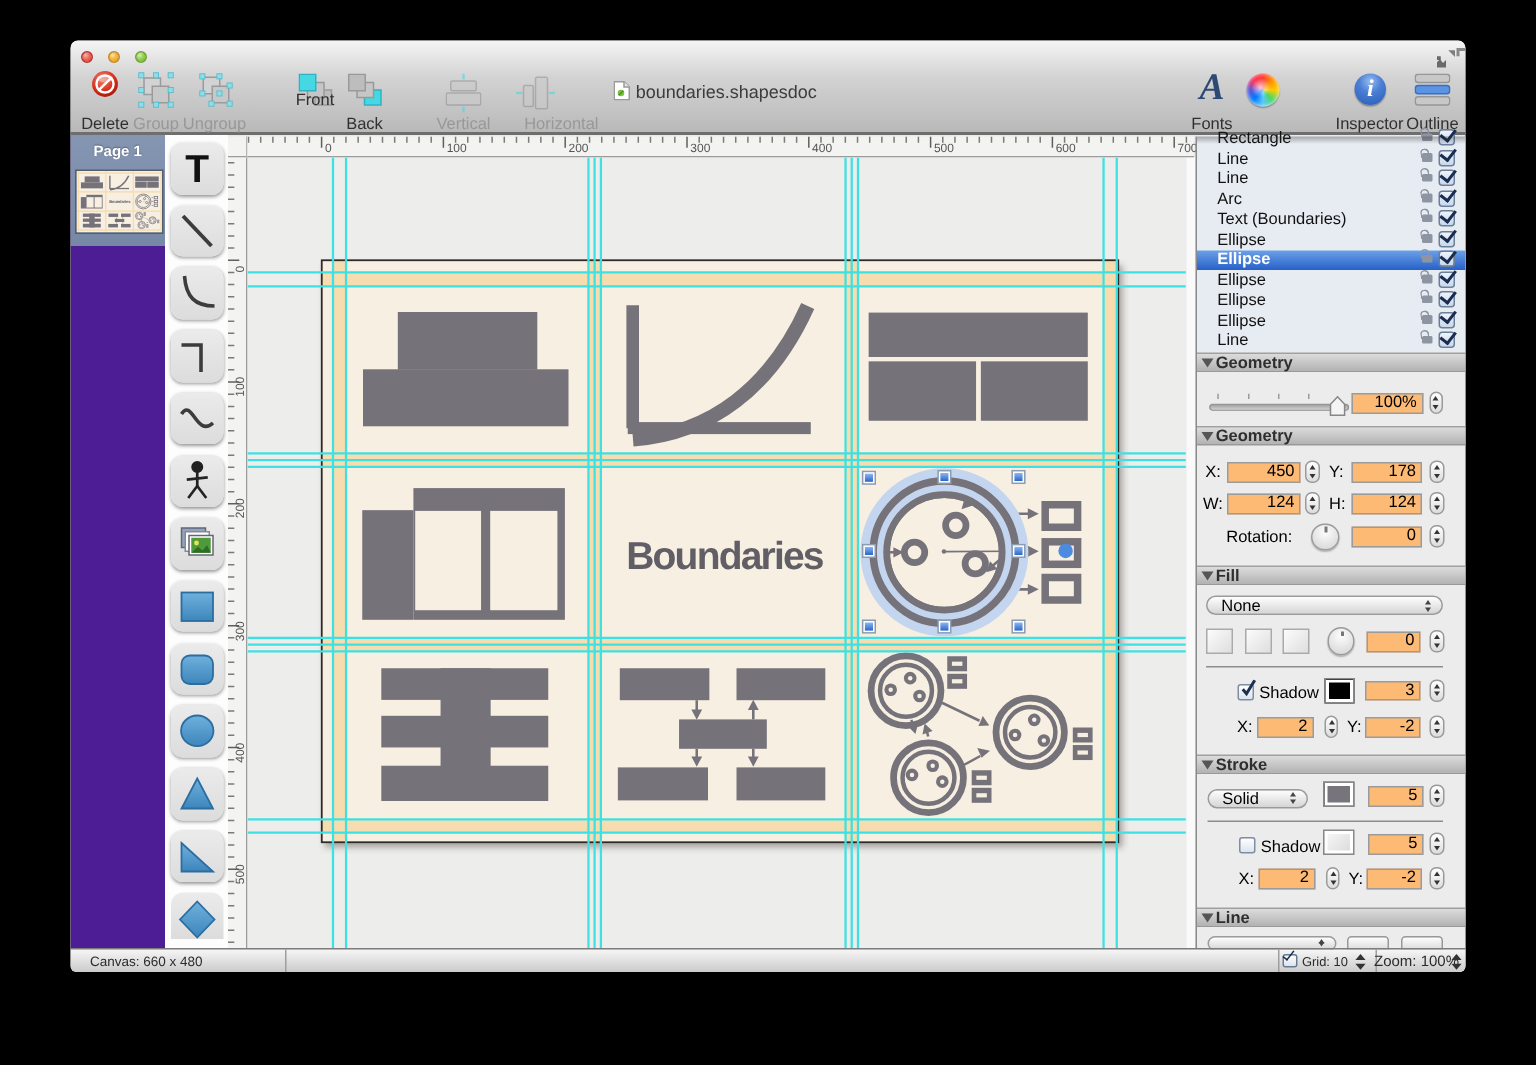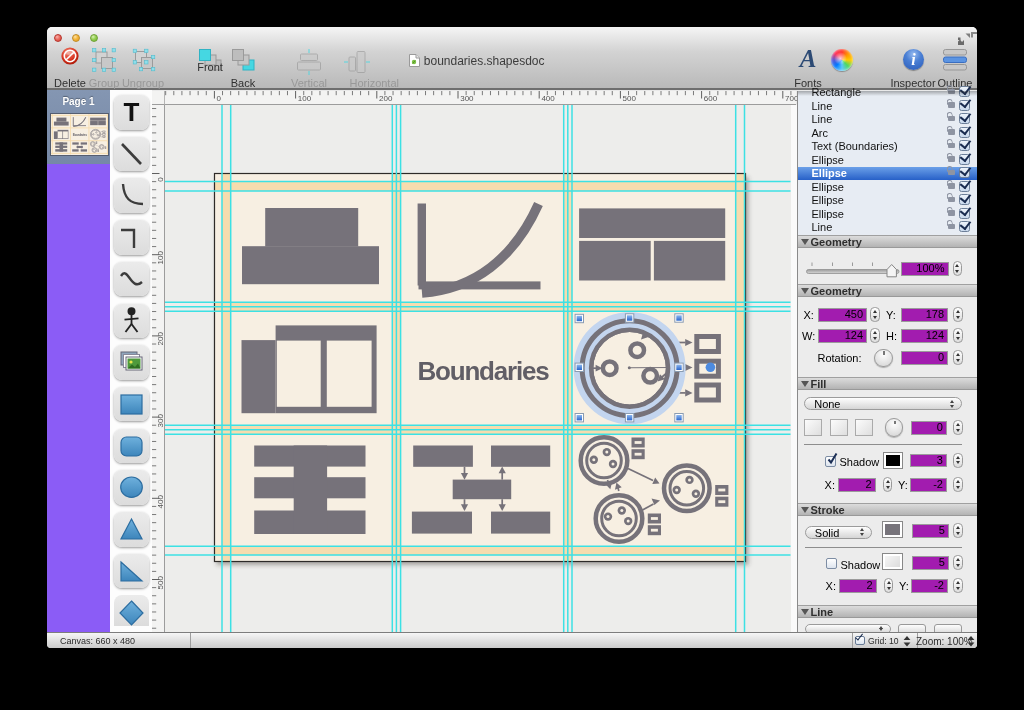--- a/index.html
+++ b/index.html
@@ -6,42 +6,42 @@
   *{box-sizing:border-box;font-family:"Liberation Sans",sans-serif;}
   #win{position:absolute;left:47px;top:27px;width:930px;height:621px;border-radius:5px 5px 4px 4px;overflow:hidden;background:#e9e9e9;}
   .abs{position:absolute;}
   
   #titlebar{left:0;top:0;width:930px;height:63px;background:linear-gradient(#f5f5f5,#d3d3d3 40%,#b9b9b9);border-bottom:2px solid #6e6e6e;}
   .tl{top:7px;width:8px;height:8px;border-radius:50%;}
   #title{top:4.5px;left:0;width:860px;text-align:center;font-size:12px;color:#3c3c3c;margin-top:22px;}
   .tbtxt{font-size:11px;color:#303030;text-align:center;}
   .tbgray{color:#989898;}
   
-  #pagespanel{left:0;top:63px;width:63px;height:542px;background:#8b5cf6;}
+  #pagespanel{left:0;top:63px;width:63px;height:542px;background:#4c1d95;}
   #pagesel{left:0;top:0;width:63px;height:74px;background:linear-gradient(#8496b2,#7688a6);}
   #pagelabel{top:6px;left:0;width:63px;text-align:center;color:#fff;font-weight:bold;font-size:10px;text-shadow:0 -1px 1px rgba(0,0,0,.35);}
   
   #palette{left:63px;top:63px;width:42.2px;height:542px;background:#fdfdfd;}
   .pbtn{left:4px;width:35px;height:34.5px;border-radius:8px;background:linear-gradient(#ebebeb,#dcdcdc);box-shadow:0 1px 2.5px rgba(0,0,0,.4);}
   
   #cornersq{left:105.2px;top:63.5px;width:12.8px;height:14px;background:#f3f3f2;border-bottom:1px solid #9c9c9c;border-right:1px solid #b5b5b5;}
   #hruler{left:118px;top:63.5px;width:631px;height:14px;background:#f3f3f2;border-bottom:1px solid #9c9c9c;}
   #vruler{left:105.2px;top:77.5px;width:12.8px;height:527px;background:#f3f3f2;border-right:1px solid #9c9c9c;}
   
   #canvas{left:118px;top:77.5px;width:625.5px;height:527px;background:#EDEDEB;}
   #vsb{left:743.5px;top:77.5px;width:6px;height:527px;background:#fafafa;}
   #rpborder{left:749.5px;top:63.5px;width:1px;height:541.5px;background:#8a8a8a;}
   
   #rpanel{left:750.5px;top:63.5px;width:179.5px;height:577px;background:#ececec;}
   .lrow{left:0;width:179.5px;height:13.5px;font-size:11px;color:#111;}
   .lrow span.t{position:absolute;left:14px;top:0.5px;}
   .sech{left:0;width:179.5px;height:13px;background:linear-gradient(#dcdcdc,#b3b3b3);border-top:1px solid #a0a0a0;border-bottom:1px solid #999;font-size:11px;font-weight:bold;color:#2f2f2f;}
   .sech b{position:absolute;left:13px;top:0;}
   .sech i{position:absolute;left:3px;top:3px;width:0;height:0;border-left:4px solid transparent;border-right:4px solid transparent;border-top:6px solid #555;font-style:normal;}
-  .fld{background:#a21caf;border:1px solid #9b9b9b;font-size:11px;color:#000;text-align:right;padding-right:3px;height:13.5px;line-height:11.5px;}
+  .fld{background:#fdba74;border:1px solid #9b9b9b;font-size:11px;color:#000;text-align:right;padding-right:3px;height:13.5px;line-height:11.5px;}
   .lab{font-size:11px;color:#000;}
   
   #statusbar{left:0;top:604.5px;width:930px;height:16.5px;background:linear-gradient(#f6f6f6,#cbcbcb);border-top:1px solid #7d7d7d;font-size:9px;color:#2b2b2b;}
   .rl{top:3.5px;font-size:8px;color:#555;}
   .rlv{left:4px;font-size:8px;color:#555;transform:rotate(-90deg);transform-origin:center;width:8px;text-align:center;}
   .stp{width:9.5px;height:15px;background:linear-gradient(#fff,#dcdcdc);border:1px solid #9a9a9a;border-radius:4.5px;}
   .stp::before{content:"";position:absolute;left:1.9px;top:2.2px;border-left:2.7px solid transparent;border-right:2.7px solid transparent;border-bottom:3.4px solid #333;}
   .stp::after{content:"";position:absolute;left:1.9px;bottom:2.2px;border-left:2.7px solid transparent;border-right:2.7px solid transparent;border-top:3.4px solid #333;}
   .knob{width:18.6px;height:18.6px;border-radius:50%;background:radial-gradient(circle at 50% 30%,#fdfdfd,#d2d2d2);border:1px solid #9a9a9a;box-shadow:0 1px 1px rgba(0,0,0,.25);}
   .knob::before{content:"";position:absolute;left:8px;top:1.5px;width:2px;height:3.5px;background:#777;}

